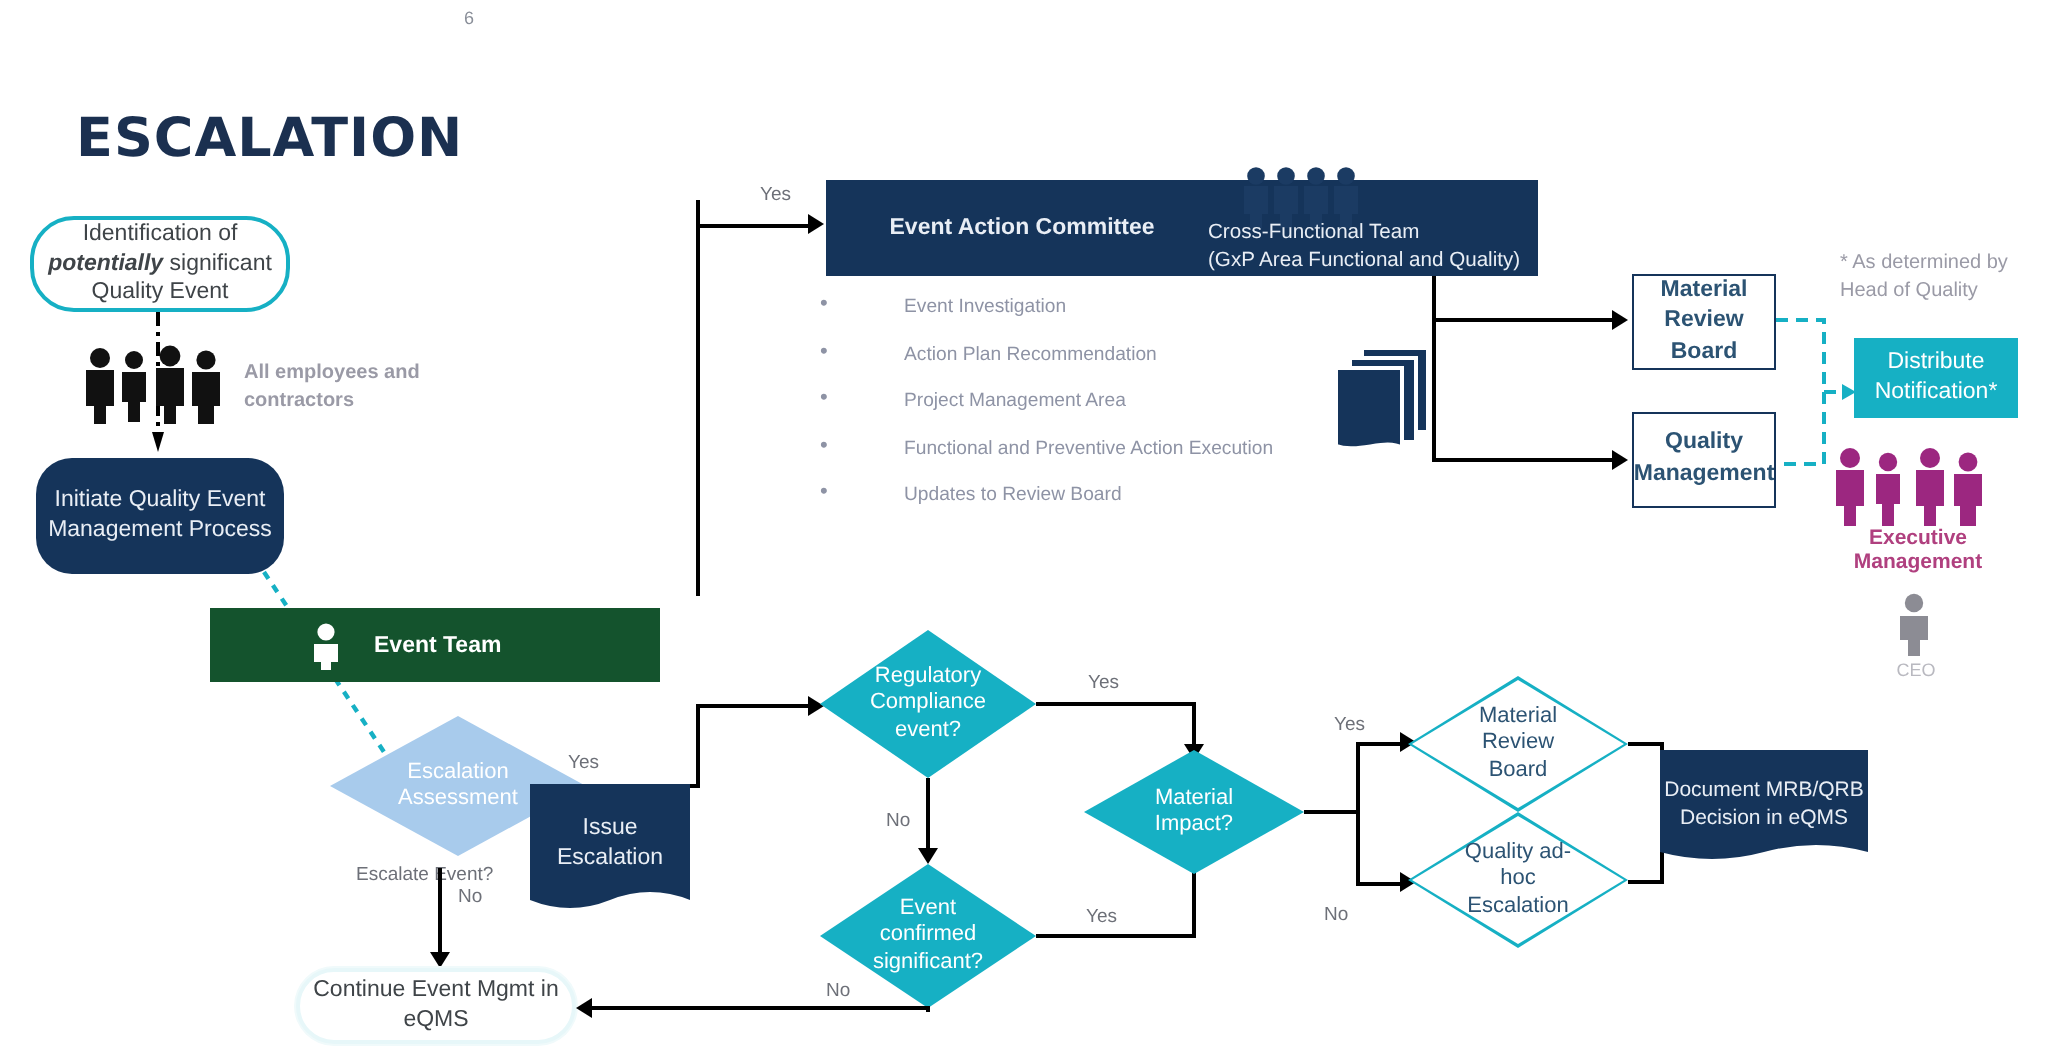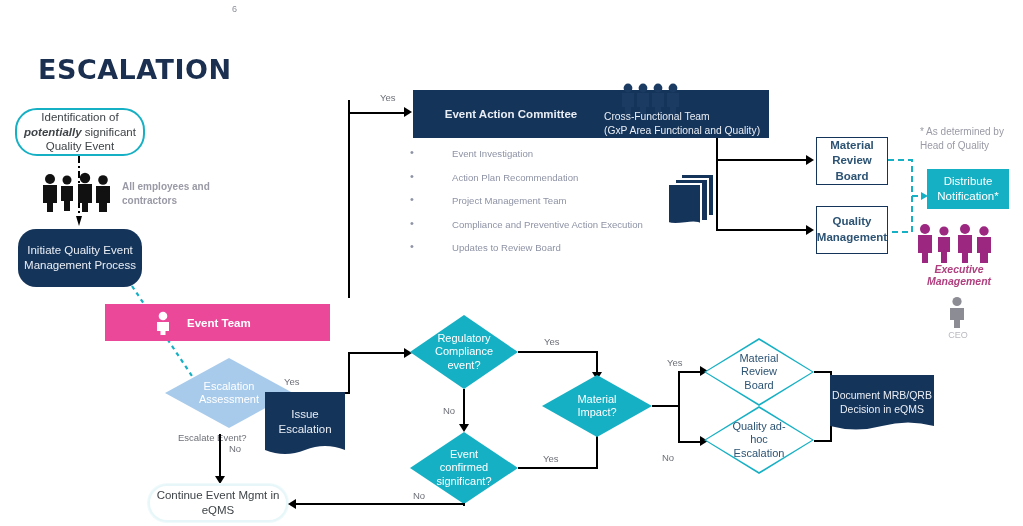--- a/index.html
+++ b/index.html
@@ -51,21 +51,21 @@
   .teal-box {
     background: #16b0c4; color: #ffffff;
     display: flex; align-items: center; justify-content: center;
     text-align: center; line-height: 1.3; font-size: 11.5px;
   }
   .lane {
     display: flex; align-items: center;
     font-weight: bold; font-size: 11.5px; color: #ffffff;
   }
   .lane-teal { background: #16b0c4; }
-  .lane-blue { background: #ec4899; }
+  .lane-blue { background: #14532d; }
   .lane .lane-label { margin-left: 10px; }
 
   
   .diamond { position: absolute; }
   .diamond .shape {
     position: absolute; inset: 0;
     clip-path: polygon(50% 0%, 100% 50%, 50% 100%, 0% 50%);
   }
   .diamond .txt {
     position: absolute; inset: 0;
@@ -133,21 +133,21 @@
   .bullets li::before {
     content: "•";
     position: absolute; left: 2px; top: -2px;
     color: #8e93a5; font-size: 11px;
   }
 
   
   .faded {
     color: #9a9aa6; font-size: 10px; line-height: 1.35;
   }
-  .faded-pink { color: #b0407f; font-size: 10.5px; font-weight: bold; font-style: italic; }
+  .faded-pink { color: #b0407f; font-size: 10.5px; font-weight: bold; }
   .gray-small { color: #7a7d85; font-size: 9px; }
 
   
   .people svg { display: block; }
 </style>
 </head>
 <body>
 
 <div id="stage">
 
@@ -220,22 +220,22 @@
   </div>
 
   <div class="abs" style="left:604px; top:110px; width:175px; color:#e9eef5; font-size:10.3px; line-height:1.32;">
     <div>Cross-Functional Team</div>
     <div>(GxP Area Functional and Quality)</div>
   </div>
 
   <ul class="abs bullets">
     <li>Event Investigation</li>
     <li>Action Plan Recommendation</li>
-    <li>Project Management Team</li>
-    <li>Compliance and Preventive Action Execution</li>
+    <li>Project Management Area</li>
+    <li>Functional and Preventive Action Execution</li>
     <li>Updates to Review Board</li>
   </ul>
 
   <div class="abs" style="left:663px; top:172px;">
     <svg width="58" height="58" viewBox="0 0 58 58">
       <g>
         <rect x="18" y="2" width="33" height="42" fill="#15345a" stroke="#fff" stroke-width="2"></rect>
         <rect x="12" y="7" width="33" height="42" fill="#15345a" stroke="#fff" stroke-width="2"></rect>
         <path d="M5 12h33v40c-8-5-22 3-33-1z" fill="#15345a" stroke="#fff" stroke-width="2"></path>
       </g>

